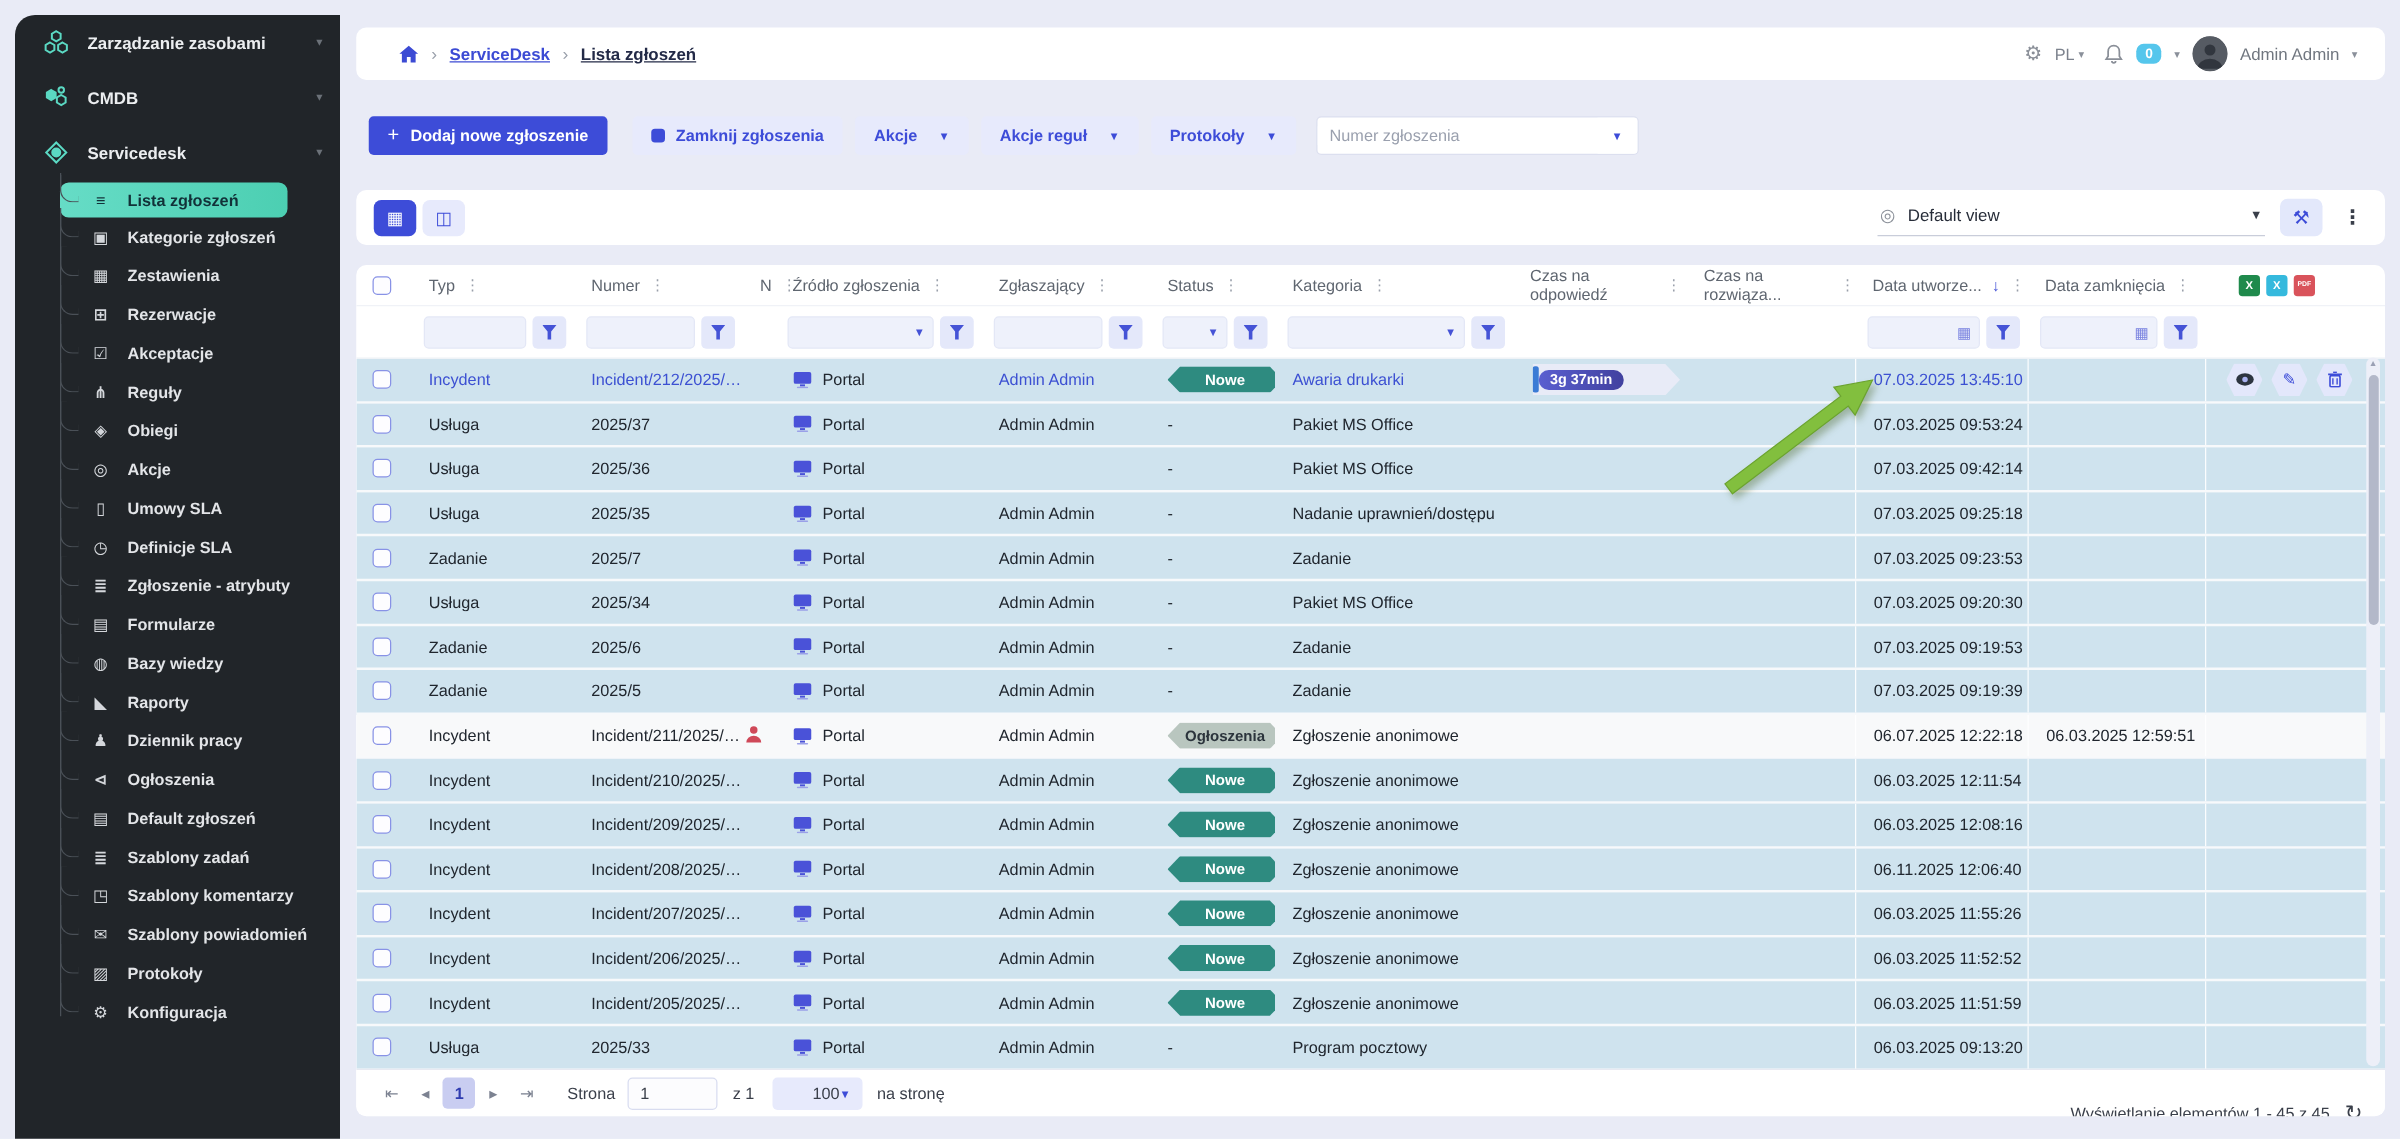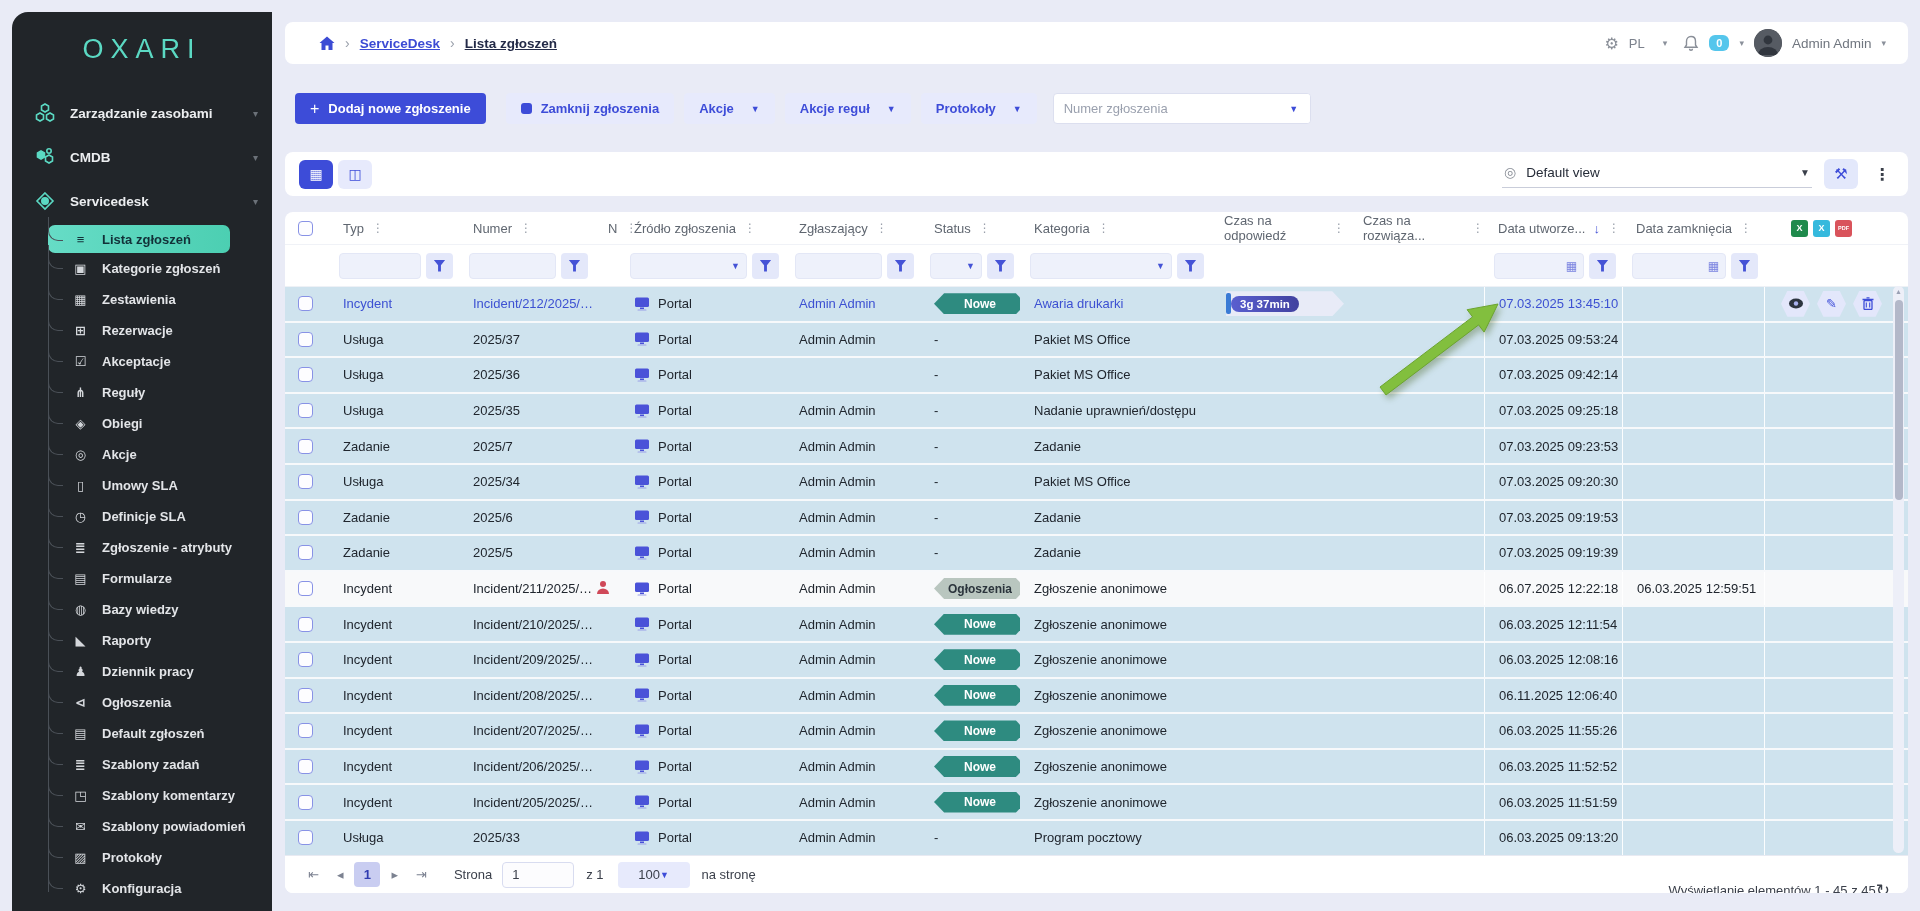--- a/index.html
+++ b/index.html
@@ -127,40 +127,39 @@
   .pagebar { position:absolute; left:0; bottom:0; width:1623px; height:38px; border-top:1px solid #e8eaf2;
     background:#fff; display:flex; align-items:center; padding:0 18px 0 14px; font-size:13px; color:#3a3f4a; }
   .pg-ic { color:#7c8291; font-size:13px; padding:0 9px; cursor:pointer; }
   .pg-cur { width:26px; height:25px; background:#c9cdf1; color:#2f3bb0; border-radius:4px;
     display:flex; align-items:center; justify-content:center; font-weight:600; cursor:pointer; margin:0 2px; }
   .pg-label { margin:0 10px 0 18px; }
   .pg-input { width:72px; height:26px; border:1px solid #d8dcf0; border-radius:4px; background:#fcfcfe;
     font-family:inherit; font-size:13px; padding:0 9px; color:#3a3f4a; outline:none; }
   .pg-z { margin:0 14px 0 12px; }
   .pg-select { width:72px; height:26px; background:#e7eafc; border-radius:4px; display:flex; align-items:center;
-    justify-content:center; padding:0 9px; cursor:pointer; }
+    justify-content:flex-end; padding:0 9px; cursor:pointer; }
   .pg-select .caret { color:#3d4cd8; font-size:9px; }
   .pg-per { margin-left:12px; }
-  .pg-right { margin-left:auto; display:flex; align-items:center; gap:0;margin-top:32px; }
+  .pg-right { margin-left:auto; display:flex; align-items:center; gap:12px;margin-top:32px; }
   .refresh { font-size:17px; color:#3a3f4a; cursor:pointer; }
 
   
   .vscroll { position:absolute; right:4px; top:74px; bottom:40px; width:11px; background:#edeff8; border-radius:6px; }
   .vscroll .up { position:absolute; top:2px; left:0; right:0; text-align:center; font-size:7px; color:#9aa0b4; }
   .vscroll .thumb { position:absolute; left:1.5px; top:14px; width:8px; height:200px; background:#b3b8c9; border-radius:5px; }
 
   
   .anno { position:absolute; left:1373px; top:296px; pointer-events:none;
     filter:drop-shadow(3px 4px 3px rgba(60,90,20,.35)); }
 </style>
 </head>
 <body>
 
 <nav class="sidebar">
-  <div class="logo">OXARI</div>
 
   <div class="nav-top">
     <svg width="22" height="22" viewBox="0 0 22 22" fill="none" stroke="#5bd9c3" stroke-width="1.6">
       <polygon points="11,2 14.5,4 14.5,8 11,10 7.5,8 7.5,4"></polygon>
         <polygon points="6,11 9.5,13 9.5,17 6,19 2.5,17 2.5,13"></polygon>
         <polygon points="16,11 19.5,13 19.5,17 16,19 12.5,17 12.5,13"></polygon>
     </svg>
     <span>Zarządzanie zasobami</span>
     <span class="caret">▾</span>
   </div>
@@ -283,21 +282,21 @@
       <svg width="16" height="15" viewBox="0 0 16 15">
           <path d="M8 0.5 L15.5 7 H13.5 V14 H9.5 V9.5 H6.5 V14 H2.5 V7 H0.5 Z" fill="#3c4bd4"></path>
         </svg>
       <span class="crumb-sep">›</span>
       <span class="crumb-link">ServiceDesk</span>
       <span class="crumb-sep">›</span>
       <span class="crumb-cur">Lista zgłoszeń</span>
     </div>
     <div class="top-right">
       <span style="font-size:16px;color:#8a8f98;">⚙</span>
-      <span style="display:flex;align-items:center;gap:18px;">
+      <span style="display:flex;align-items:center;gap:3px;">
         <span>PL</span>
           <span class="caret">▾</span>
       </span>
       <svg width="16" height="17" viewBox="0 0 16 17" style="margin-left:6px;">
         <path d="M8 1.5 C5.2 1.5 3.5 3.6 3.5 6.2 V10 L2 12.3 H14 L12.5 10 V6.2 C12.5 3.6 10.8 1.5 8 1.5 Z" fill="none" stroke="#8a8f98" stroke-width="1.4"></path>
           <path d="M6.5 13.8 a1.5 1.5 0 0 0 3 0" fill="none" stroke="#8a8f98" stroke-width="1.4"></path>
       </svg>
       <span class="badge-notif">0</span>
       <span class="caret">▾</span>
       <span class="avatar">

